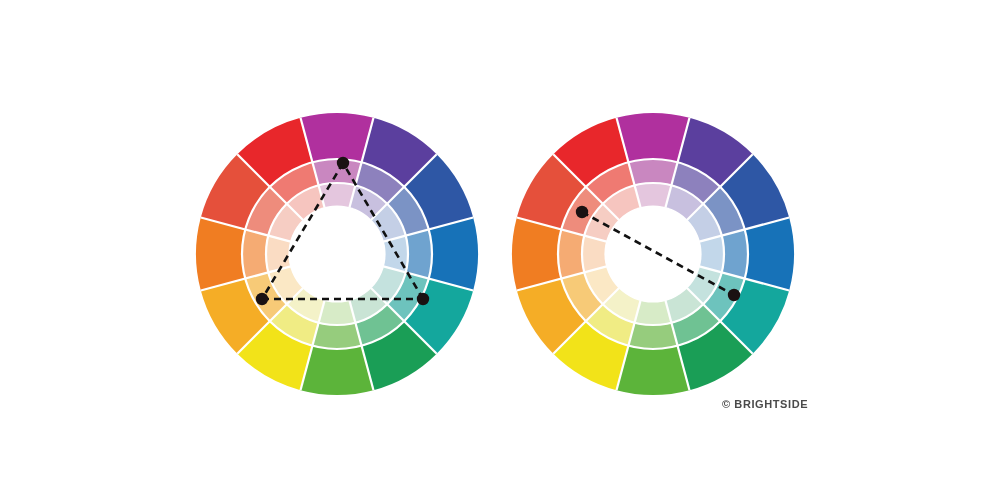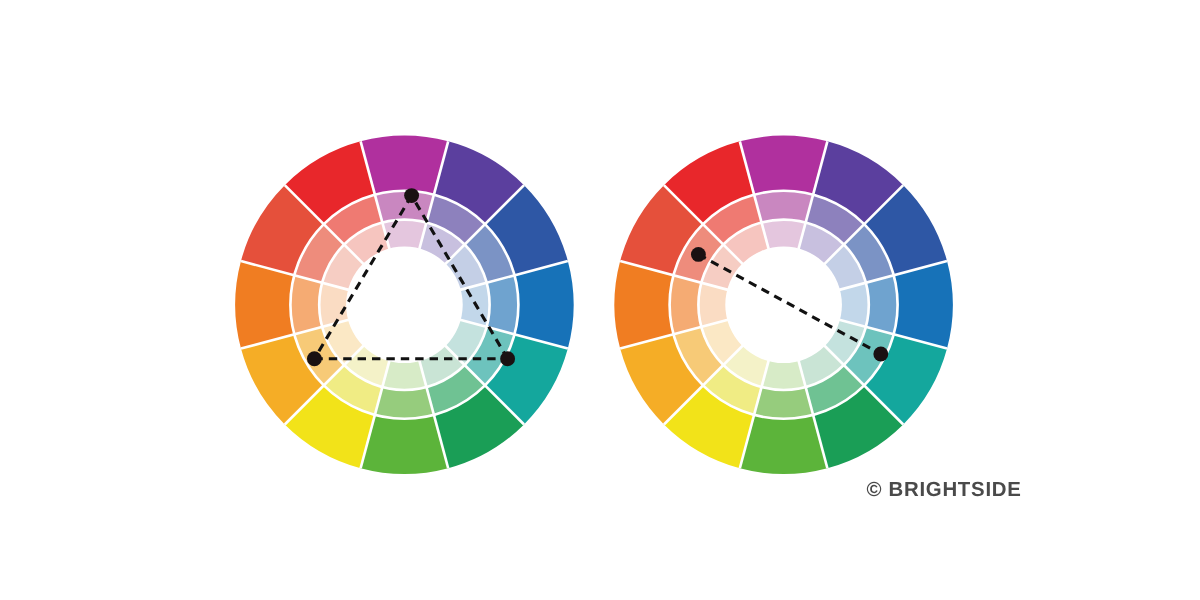--- a/index.html
+++ b/index.html
@@ -7,21 +7,21 @@
     width:1000px;height:500px;
     background:#ffffff;
     font-family:"Liberation Sans", sans-serif;
     overflow:hidden;
     position:relative;
   }
   #stage{position:absolute;left:0;top:0;width:1000px;height:500px;}
   svg{display:block;}
   .credit{
     position:absolute;
-    font-size:17px;
+    font-size:11px;
     font-weight:bold;
     letter-spacing:0.6px;
     color:#4a4a4a;
     white-space:nowrap;
   }
 </style>
 </head>
 <body>
 
 <div id="stage">

